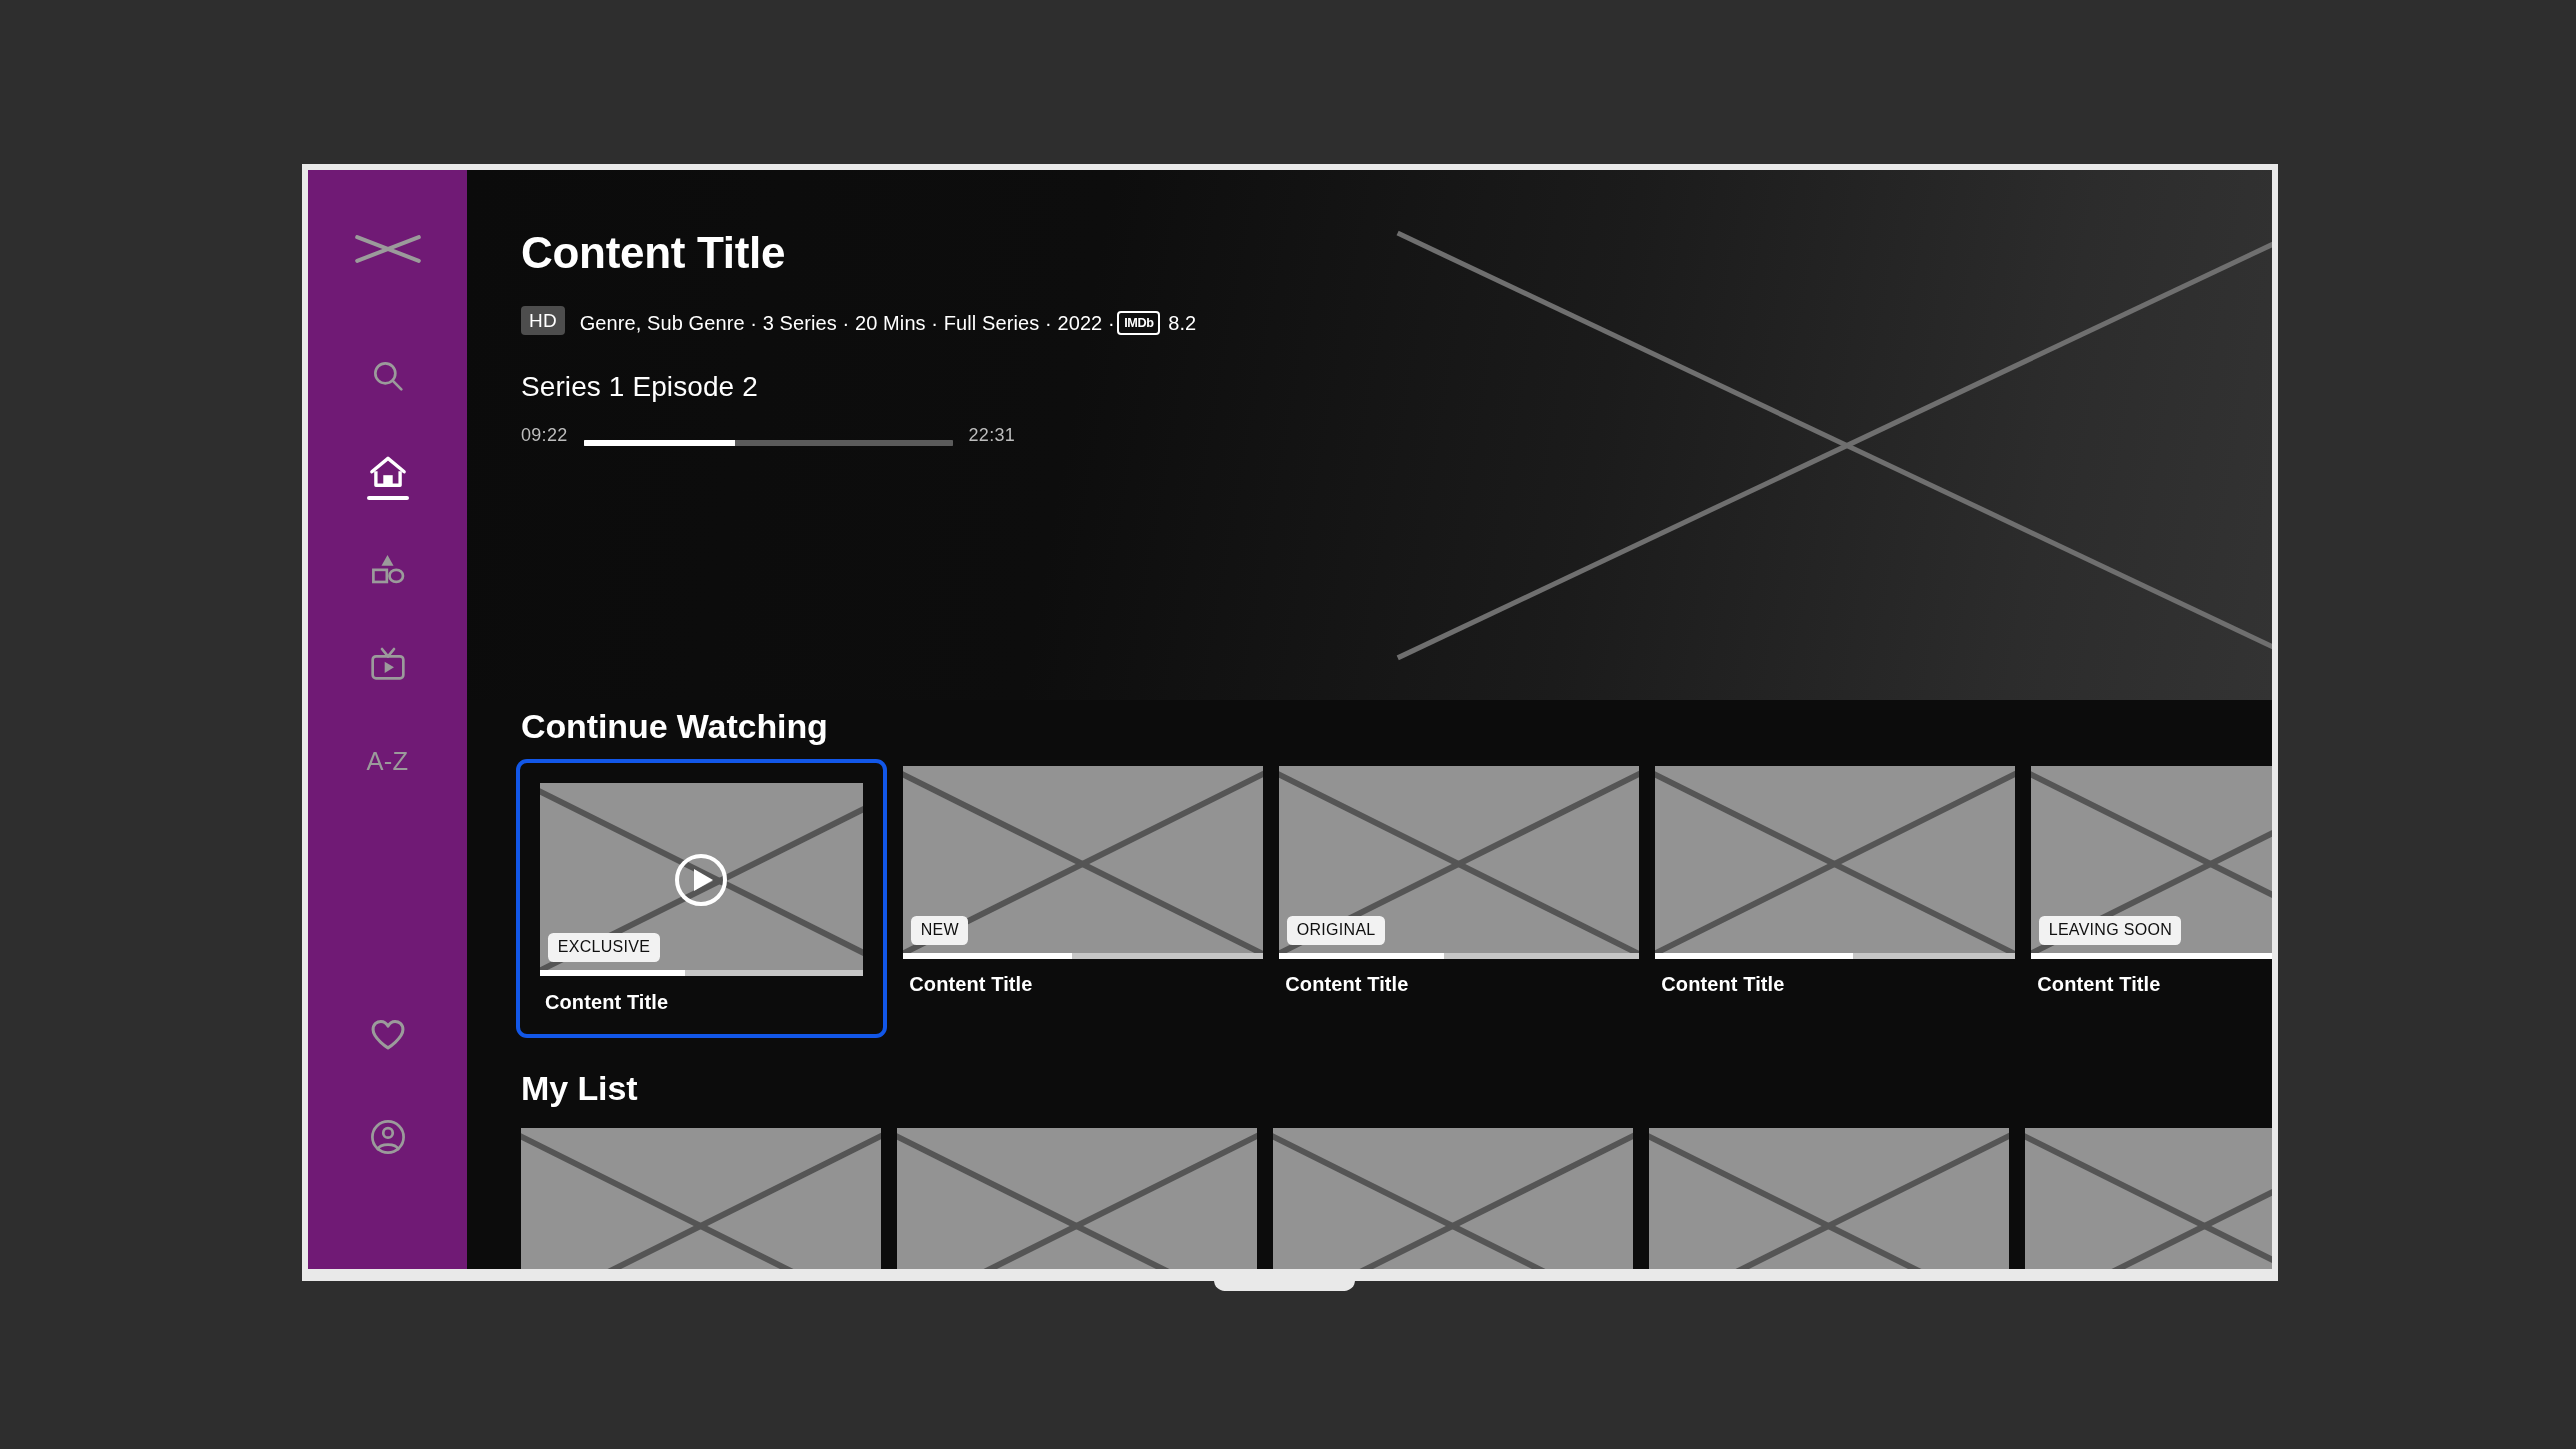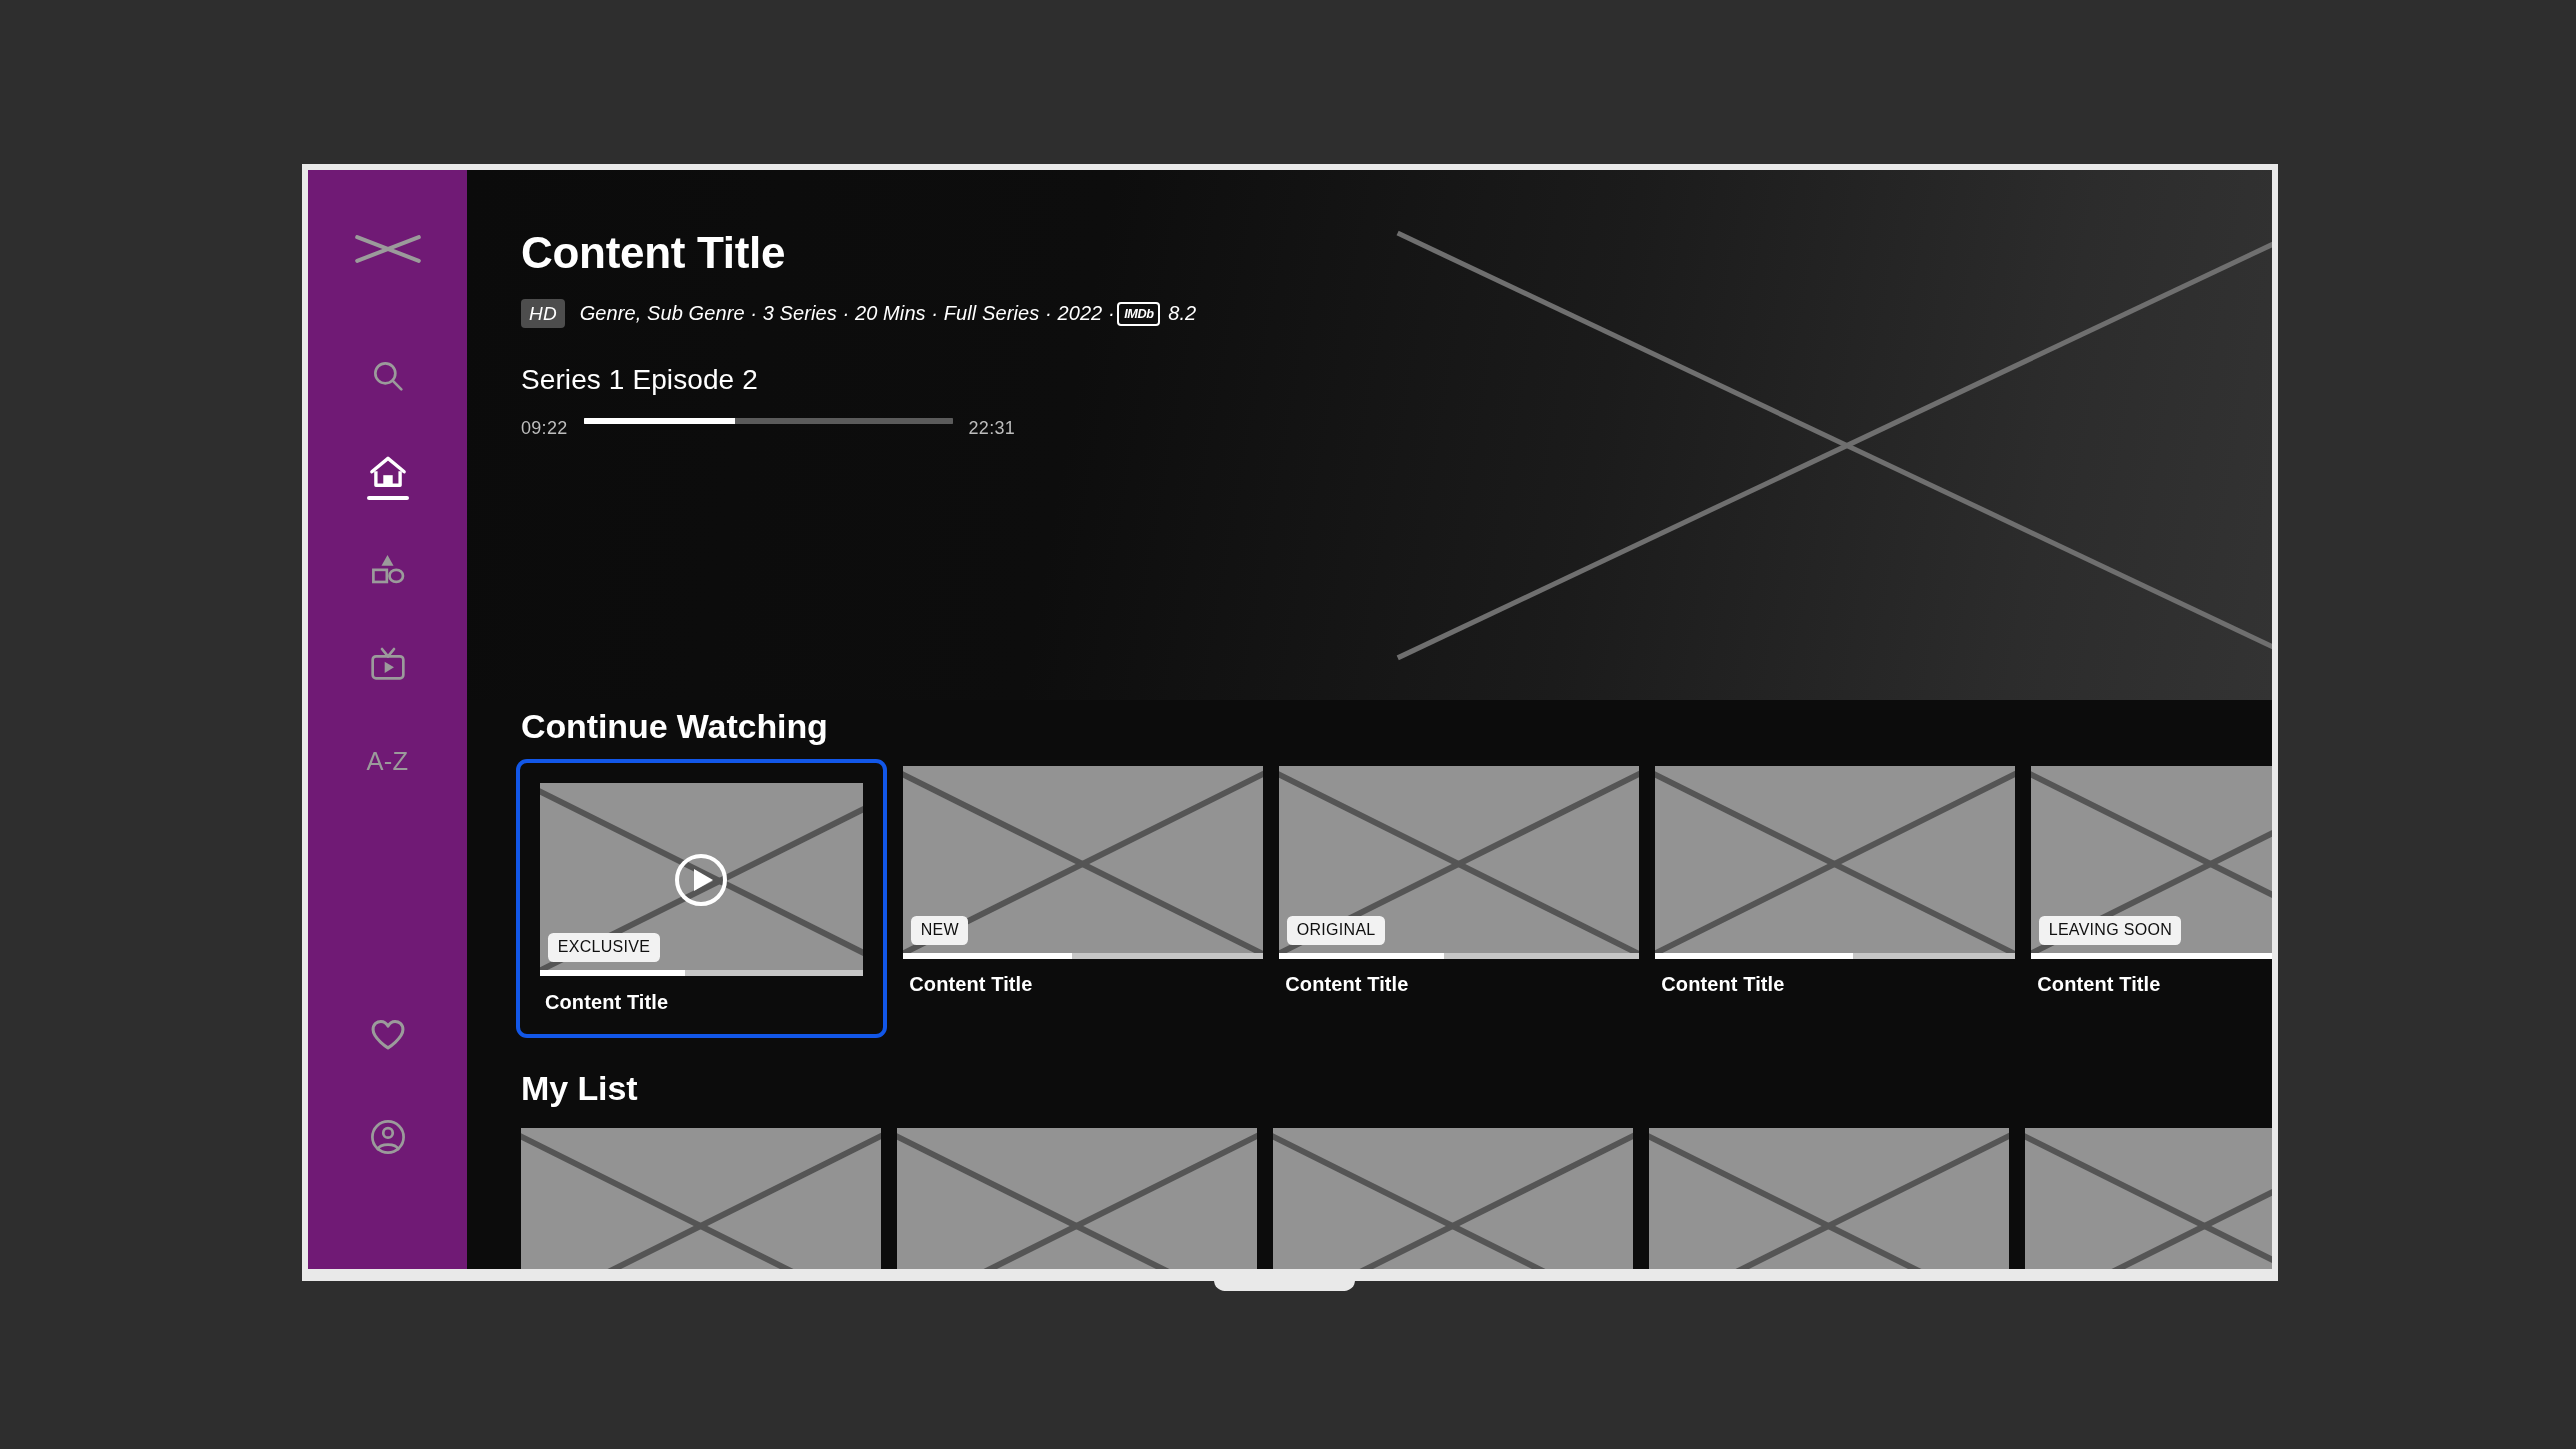--- a/index.html
+++ b/index.html
@@ -172,23 +172,22 @@
   #hero-title {
     color: #ffffff;
     font-size: 44px;
     font-weight: bold;
     letter-spacing: -0.3px;
     margin: 0;
     line-height: 1.05;
   }
   #hero-meta {
     display: flex;
-    align-items: center;
-    margin-top: 23px;
-    font-style: italic;
+    align-items: flex-end;
+    margin-top: 30px;
   }
   #hd-badge {
     background: #4d4d4d;
     color: #ffffff;
     font-size: 19px;
     padding: 4.7px 8px 5.4px 8px;
     border-radius: 4px;
     line-height: 1;
     margin-right: 14.8px;
     letter-spacing: 0.2px;
@@ -216,21 +215,21 @@
     color: #ffffff;
   }
   #episode-line {
     color: #ffffff;
     font-size: 28px;
     margin-top: 36px;
     letter-spacing: 0.1px;
   }
   #progress-row {
     display: flex;
-    align-items: flex-start;
+    align-items: flex-end;
     margin-top: 21.5px;
   }
   .time-label {
     color: #bdbdbd;
     font-size: 18px;
     letter-spacing: 0.3px;
   }
   #hero-progress-track {
     width: 369px;
     height: 6px;

